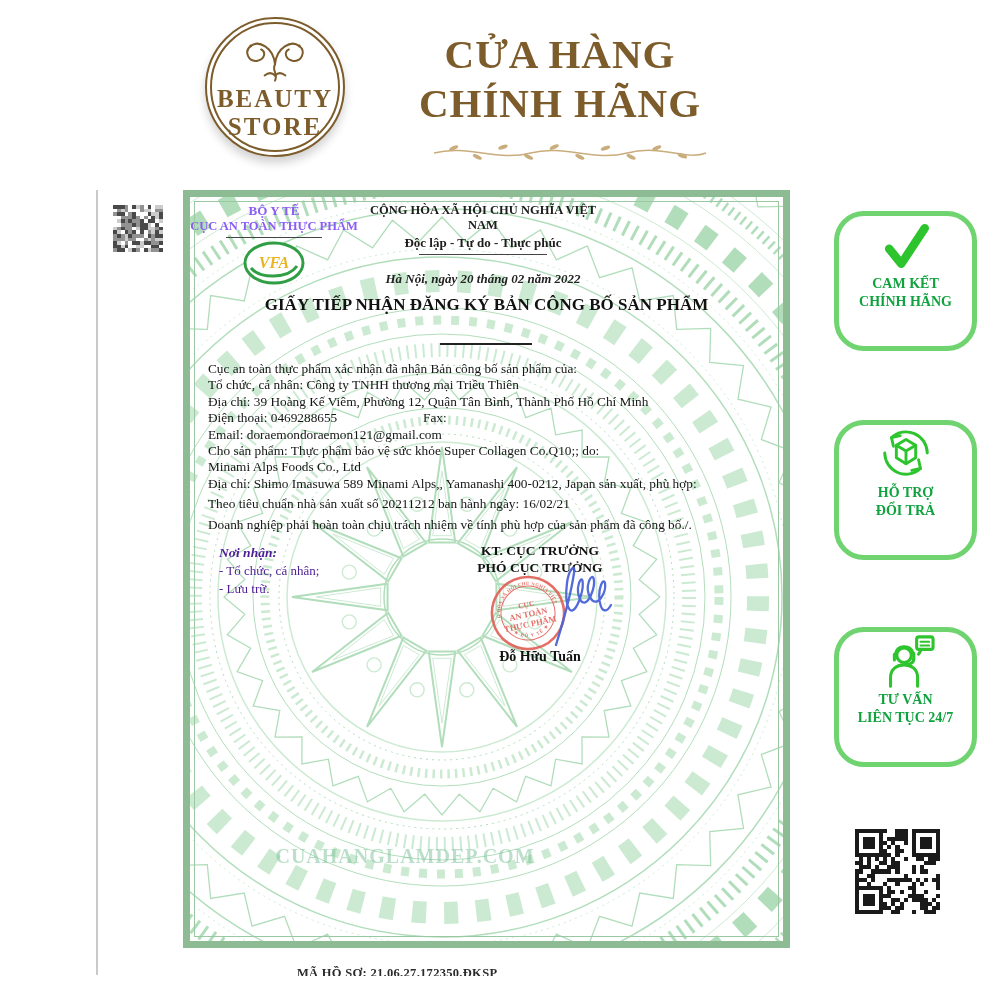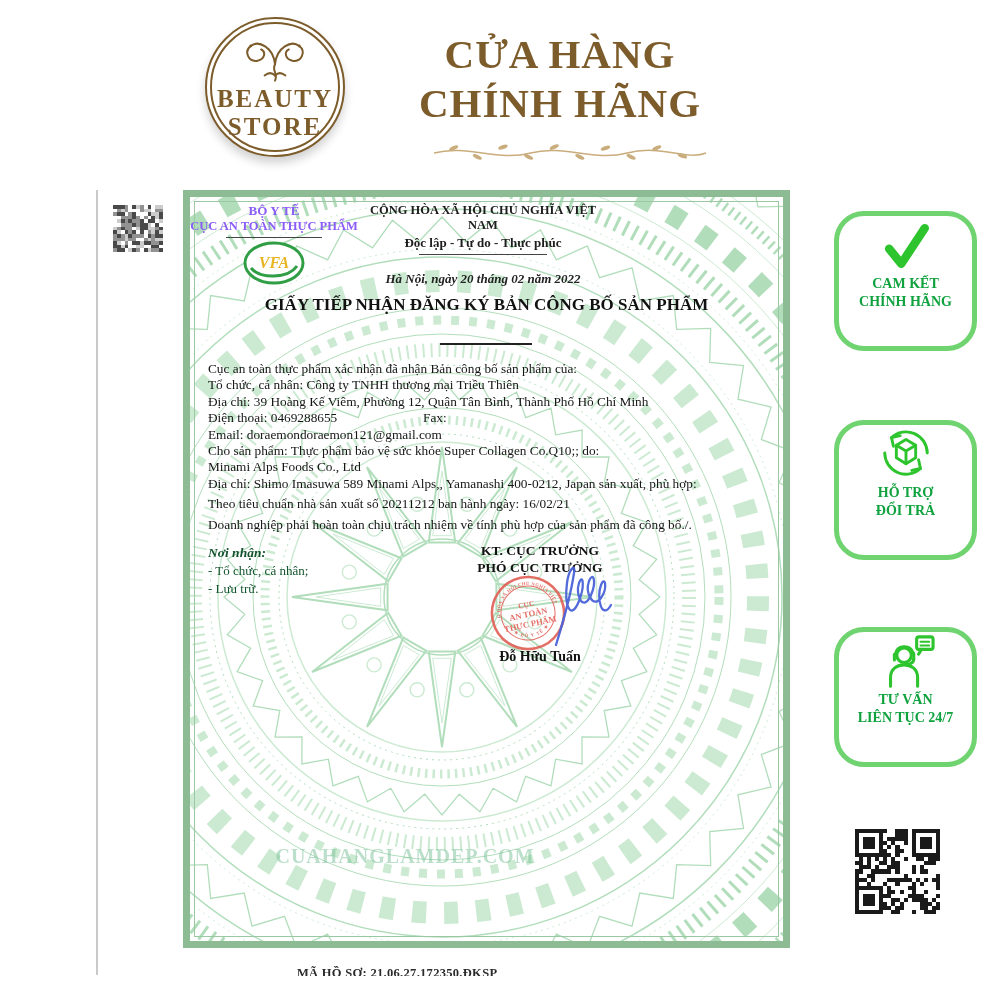--- a/index.html
+++ b/index.html
@@ -35,21 +35,21 @@
   .national .l1{font-weight:bold;font-size:12.5px;}
   .national .l2{font-weight:bold;font-size:13px;margin-top:2px;}
   .dateline{font-style:italic;font-weight:bold;font-size:13px;margin-top:16px;color:#222;}
   .cert-title{left:0;top:98px;width:100%;text-align:center;font-weight:bold;font-size:17px;color:#111;}
   .cert-number{left:0;top:124px;width:100%;text-align:center;font-size:13.5px;color:#111;}
   .num-rule{position:absolute;left:250px;top:146px;width:92px;height:2px;background:#222;z-index:1;}
   .body-text{left:18px;top:164px;width:562px;font-size:13.3px;color:#151515;line-height:16.4px;}
   .body-text p{margin:0;position:relative;}
   .body-text p.sp{margin-top:4px;}
   .fax{position:absolute;left:215px;top:0;}
-  .recipients{left:18px;top:346px;font-size:13px;color:#14532d;}
+  .recipients{left:29px;top:346px;font-size:13px;color:#4c1d95;}
   .recipients .t{font-weight:bold;font-style:italic;font-size:13.5px;}
   .recipients div{margin-top:2px;}
   .signer{left:240px;top:346px;width:220px;text-align:center;font-weight:bold;font-size:13.5px;color:#111;line-height:1.25;}
   .signer-name{left:240px;top:452px;width:220px;text-align:center;font-weight:bold;font-size:14px;color:#111;}
   .stamp{left:300px;top:378px;width:76px;height:76px;transform:rotate(-12deg);opacity:.88;}
   .signature{left:360px;top:364px;width:66px;height:90px;}
   .watermark{left:60px;top:648px;width:310px;text-align:center;font-weight:bold;font-size:20px;
     letter-spacing:1px;color:rgba(120,192,150,.5);}
 
   .file-code{position:absolute;left:297px;top:966px;height:10px;overflow:hidden;

